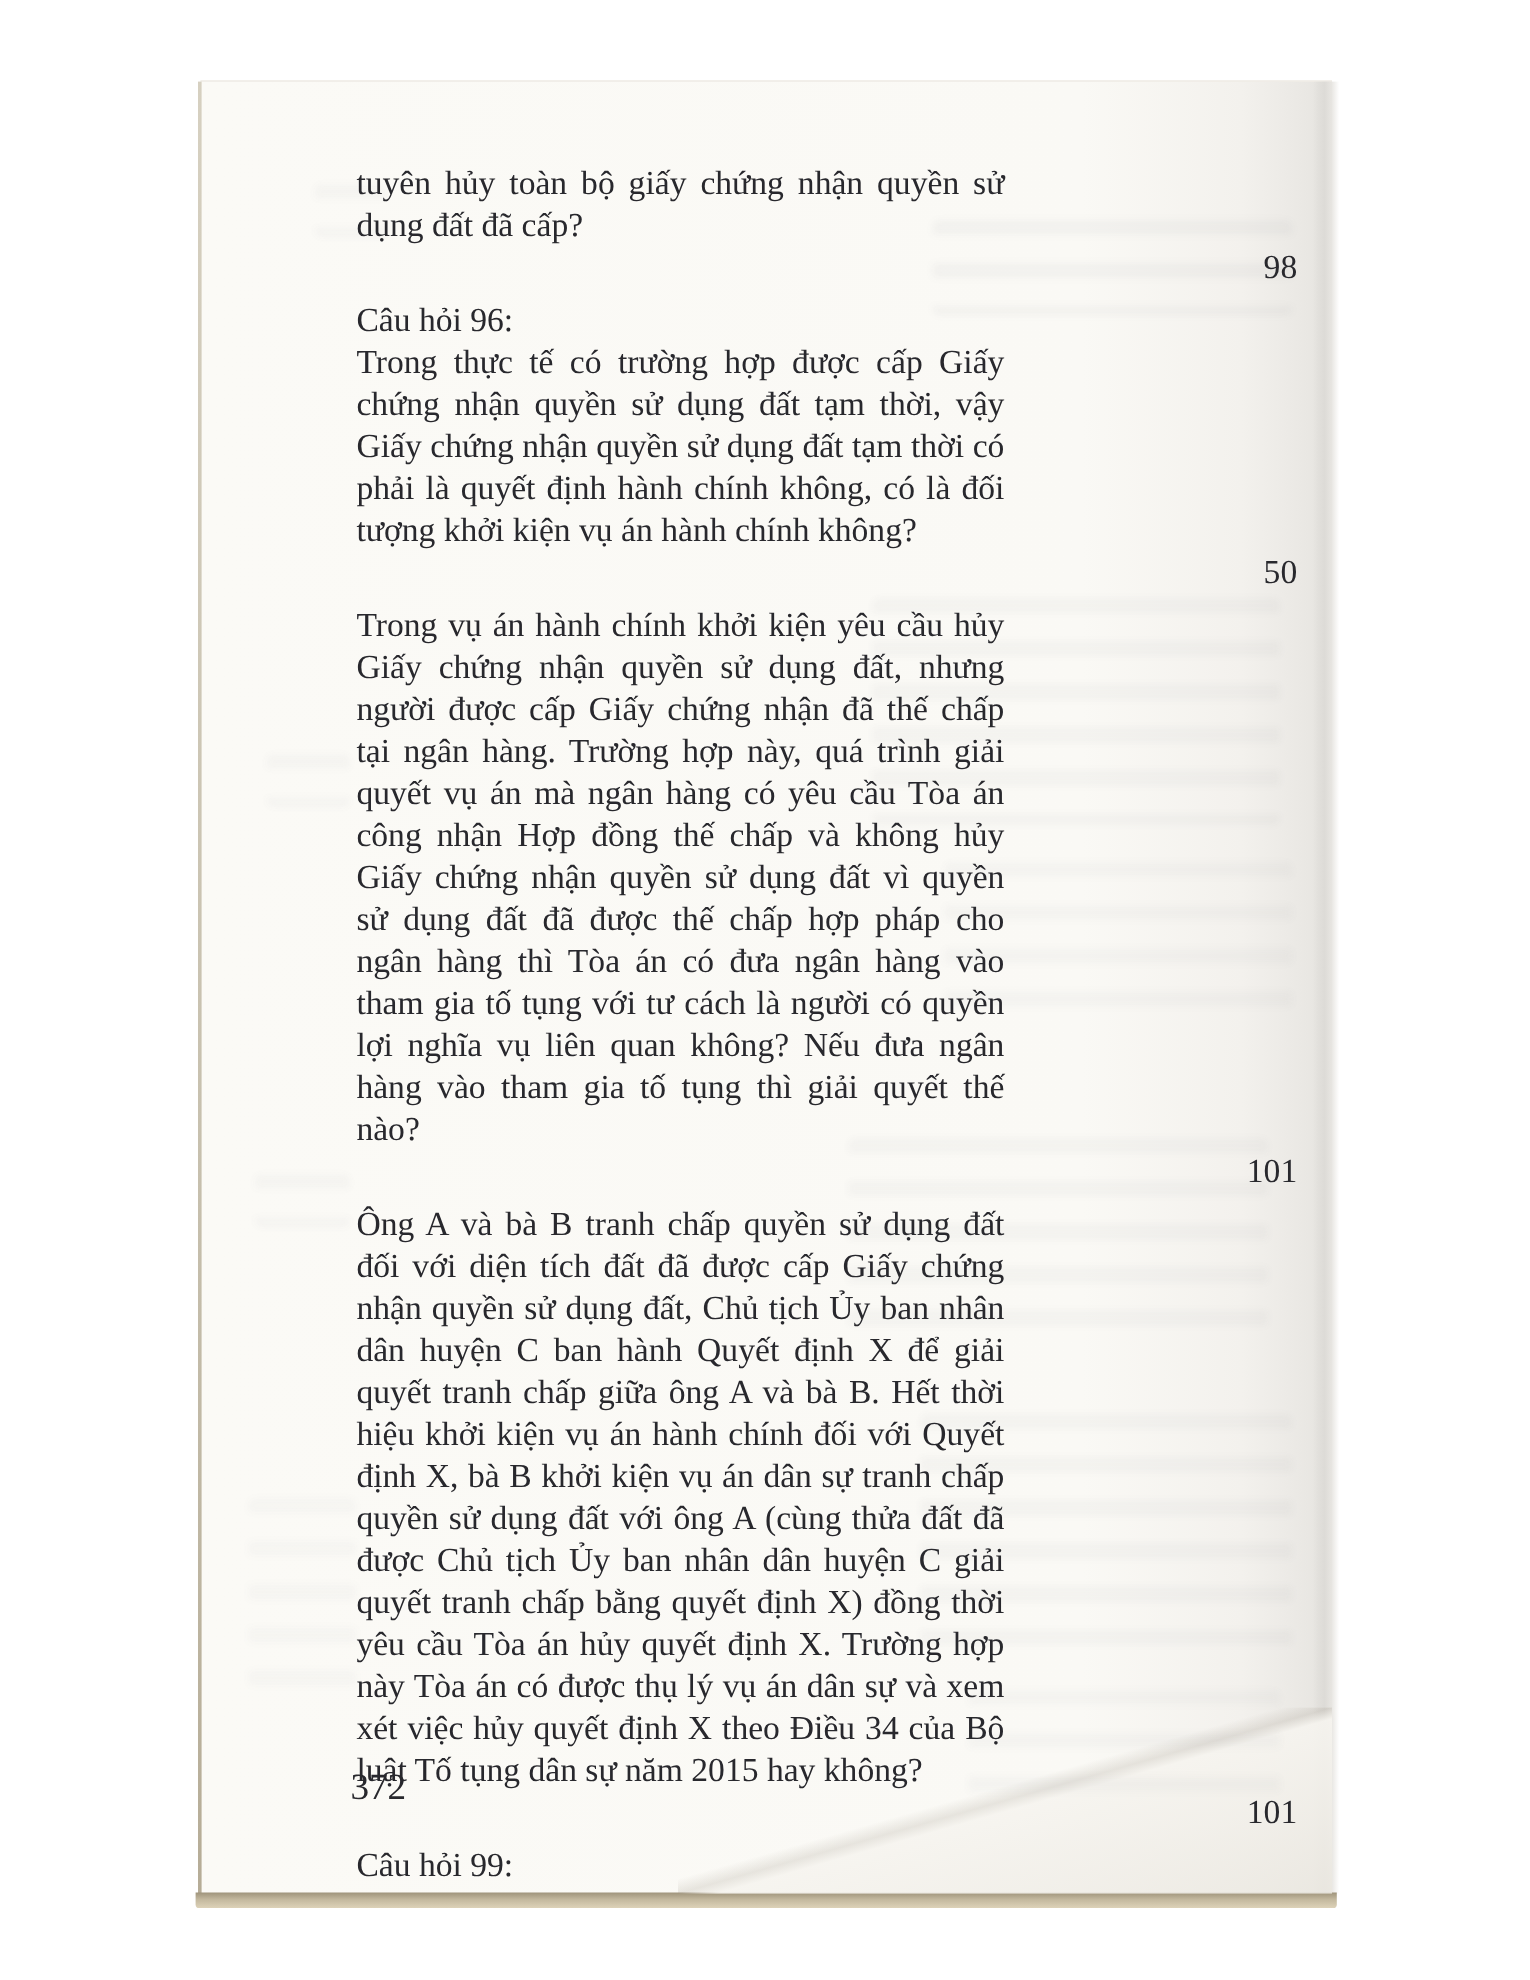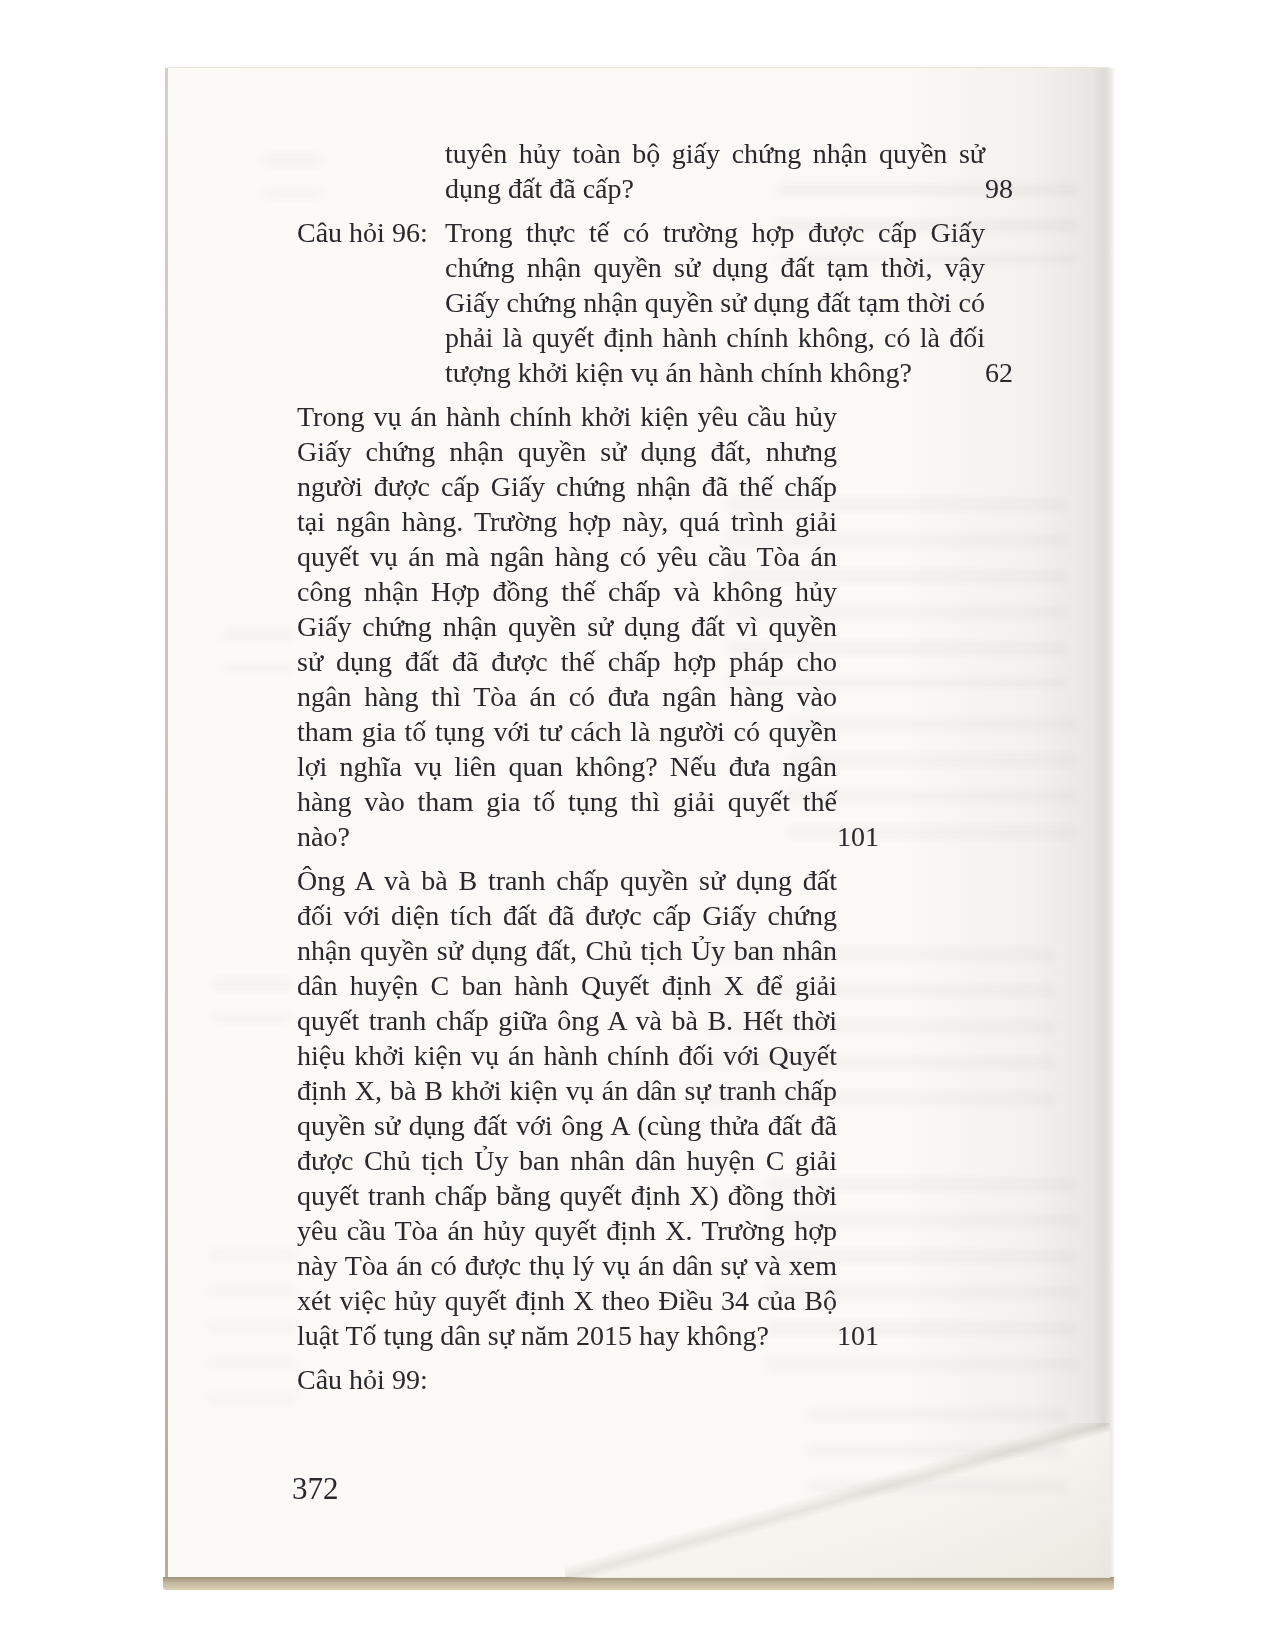--- a/index.html
+++ b/index.html
@@ -49,21 +49,21 @@
     opacity:.55;border-radius:6px;pointer-events:none;
   }
 
   
   .content{
     position:absolute;left:0;top:0;right:0;
     padding:68px 0 0 130px;
     color:#28282d;
     font-size:28px;line-height:35px;
   }
-  .toc-row{display:flex;margin:0 0 9px 0;}
+  .toc-row{display:flex;margin:0 0 9px 0;flex-direction:column;}
   .q-label{flex:none;width:148px;white-space:nowrap;}
   .q-text{flex:none;width:540px;text-align:justify;}
   .q-page{flex:1 1 auto;text-align:left;align-self:flex-end;padding-right:29px;}
   .folio{
     position:absolute;left:125px;top:1403px;
     color:#28282d;font-size:31px;
   }
 </style>
 </head>
 <body>
@@ -91,21 +91,21 @@
 
       <div class="toc-row">
         <div class="q-label"></div>
         <div class="q-text">tuyên hủy toàn bộ giấy chứng nhận quyền sử dụng đất đã cấp?</div>
         <div class="q-page">98</div>
       </div>
 
       <div class="toc-row">
         <div class="q-label">Câu hỏi 96:</div>
         <div class="q-text">Trong thực tế có trường hợp được cấp Giấy chứng nhận quyền sử dụng đất tạm thời, vậy Giấy chứng nhận quyền sử dụng đất tạm thời có phải là quyết định hành chính không, có là đối tượng khởi kiện vụ án hành chính không?</div>
-        <div class="q-page">62</div>
+        <div class="q-page">50</div>
       </div>
 
       <div class="toc-row">
         <div class="q-text">Trong vụ án hành chính khởi kiện yêu cầu hủy Giấy chứng nhận quyền sử dụng đất, nhưng người được cấp Giấy chứng nhận đã thế chấp tại ngân hàng. Trường hợp này, quá trình giải quyết vụ án mà ngân hàng có yêu cầu Tòa án công nhận Hợp đồng thế chấp và không hủy Giấy chứng nhận quyền sử dụng đất vì quyền sử dụng đất đã được thế chấp hợp pháp cho ngân hàng thì Tòa án có đưa ngân hàng vào tham gia tố tụng với tư cách là người có quyền lợi nghĩa vụ liên quan không? Nếu đưa ngân hàng vào tham gia tố tụng thì giải quyết thế nào?</div>
         <div class="q-page">101</div>
       </div>
 
       <div class="toc-row">
         <div class="q-text">Ông A và bà B tranh chấp quyền sử dụng đất đối với diện tích đất đã được cấp Giấy chứng nhận quyền sử dụng đất, Chủ tịch Ủy ban nhân dân huyện C ban hành Quyết định X để giải quyết tranh chấp giữa ông A và bà B. Hết thời hiệu khởi kiện vụ án hành chính đối với Quyết định X, bà B khởi kiện vụ án dân sự tranh chấp quyền sử dụng đất với ông A (cùng thửa đất đã được Chủ tịch Ủy ban nhân dân huyện C giải quyết tranh chấp bằng quyết định X) đồng thời yêu cầu Tòa án hủy quyết định X. Trường hợp này Tòa án có được thụ lý vụ án dân sự và xem xét việc hủy quyết định X theo Điều 34 của Bộ luật Tố tụng dân sự năm 2015 hay không?</div>
         <div class="q-page">101</div>

